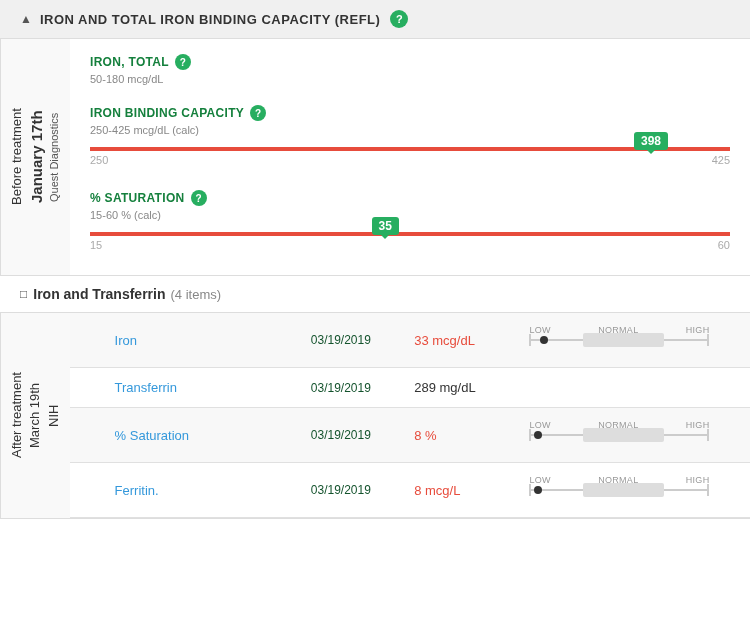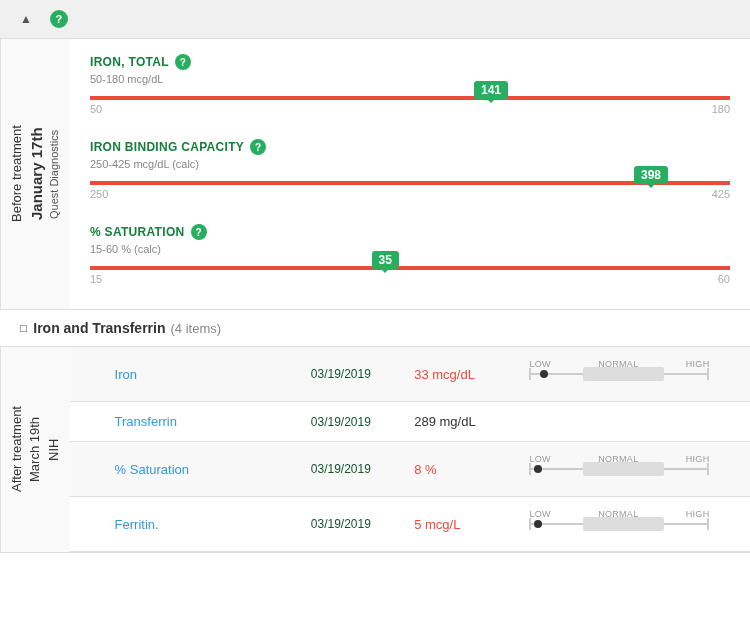--- a/index.html
+++ b/index.html
@@ -317,47 +317,38 @@
       height: 12px;
       background: #ccc;
       transform: translateY(-50%);
     }
   </style>
 </head>
 <body>
 
 <div class="section-header">
   <span class="chevron">▲</span>
+  <span class="title">IRON AND TOTAL IRON BINDING CAPACITY (REFL)</span>
   <span class="help-icon">?</span>
 </div>
 
 <div class="before-treatment">
   <div class="side-label">
     <span class="label-before">Before treatment</span>
     <span class="label-date">January 17th</span>
     <span class="label-source">Quest Diagnostics</span>
   </div>
   <div class="metrics-panel">
 
     <div class="metric-row">
       <div class="metric-header">
         <span class="metric-name">IRON, TOTAL</span>
         <span class="metric-help">?</span>
       </div>
       <div class="metric-range">50-180 mcg/dL</div>
-      <div class="bar-container">
-        <div class="bar-track">
-          <div class="bar-line"></div>
-          <div class="value-badge" style="left: 60%;">141</div>
-          <div class="bar-range-labels">
-            <span>50</span>
-            <span>180</span>
-          </div>
-        </div>
-      </div>
     </div>
 
     <div class="metric-row">
       <div class="metric-header">
         <span class="metric-name">IRON BINDING CAPACITY</span>
         <span class="metric-help">?</span>
       </div>
       <div class="metric-range">250-425 mcg/dL (calc)</div>
       <div class="bar-container">
         <div class="bar-track">
@@ -451,21 +442,21 @@
                 <div class="chart-cap-right"></div>
                 <div class="inline-chart-normal" style="left: 30%; width: 45%;"></div>
                 <div class="inline-chart-marker" style="left: 5%;"></div>
               </div>
             </td>
           </tr>
           <tr>
             <td style="width: 30px;"></td>
             <td class="td-name">Ferritin.</td>
             <td class="td-date">03/19/2019</td>
-            <td class="td-value abnormal">5 mcg/L</td>
+            <td class="td-value abnormal">8 mcg/L</td>
             <td class="td-chart">
               <div class="inline-chart">
                 <div class="inline-chart-labels">
                   <span>LOW</span>
                   <span>NORMAL</span>
                   <span>HIGH</span>
                 </div>
                 <div class="inline-chart-bar"></div>
                 <div class="chart-cap-left"></div>
                 <div class="chart-cap-right"></div>

